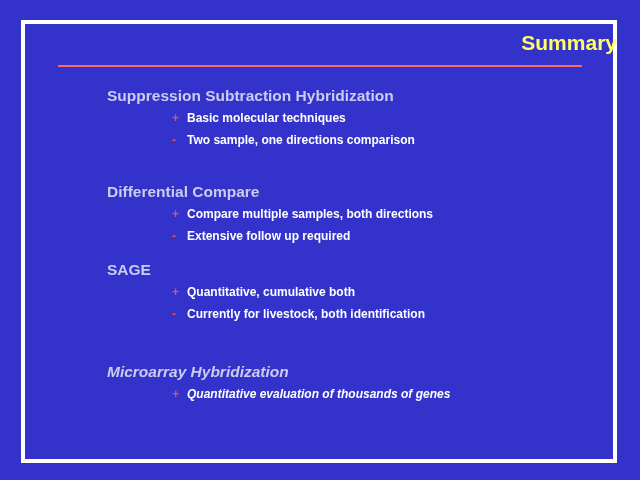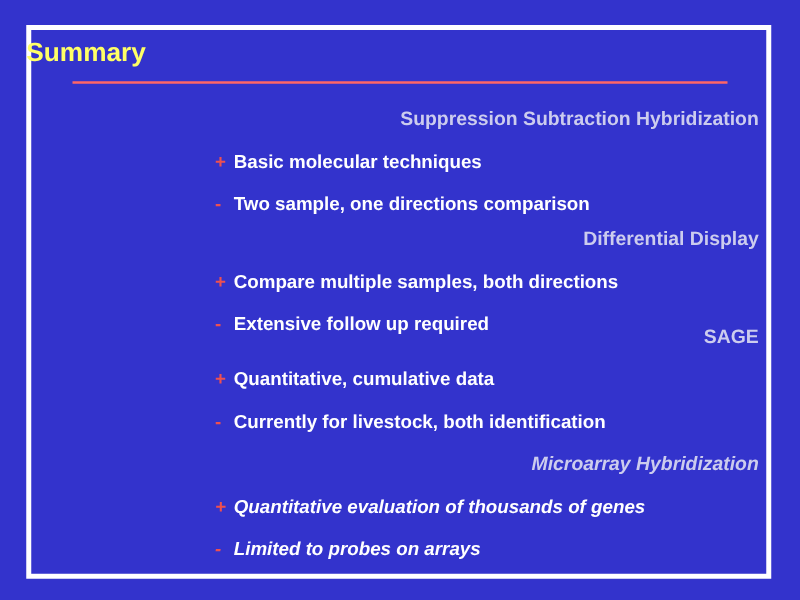--- a/index.html
+++ b/index.html
@@ -34,21 +34,21 @@
     width: 596px;
     height: 443px;
     box-sizing: border-box;
     border: 4px solid var(--frame);
   }
   .slide-title {
     position: absolute;
     left: 21px;
     top: 31px;
     width: 596px;
-    text-align: left;
+    text-align: right;
     color: var(--title);
     font-size: 21px;
     font-weight: bold;
     line-height: 24px;
   }
   .title-separator {
     position: absolute;
     left: 58px;
     top: 65px;
     width: 524px;
@@ -63,30 +63,28 @@
   .section.s1 { top: 85px; }
   .section.s2 { top: 181px; }
   .section.s3 { top: 259px; }
   .section.s4 { top: 361px; font-style: italic; }
   .section-heading {
     color: var(--heading);
     font-size: 15.5px;
     font-weight: bold;
     line-height: 22px;
     white-space: nowrap;
-    text-align: right;
   }
   .bullet {
     padding-left: 65px;
     color: var(--bullet-text);
-    font-size: 15px;
+    font-size: 12px;
     font-weight: bold;
     line-height: 22px;
     white-space: nowrap;
-    margin-top: 12px;
   }
   .sign {
     display: inline-block;
     width: 15px;
     color: var(--sign);
     font-weight: bold;
   }
 </style>
 </head>
 <body>
@@ -101,41 +99,38 @@
     <div class="section-heading">Suppression Subtraction Hybridization</div>
     <div class="bullet">
       <span class="sign">+</span><span>Basic molecular techniques</span>
     </div>
     <div class="bullet">
       <span class="sign">-</span><span>Two sample, one directions comparison</span>
     </div>
   </div>
 
   <div class="section s2">
-    <div class="section-heading">Differential Display</div>
+    <div class="section-heading">Differential Compare</div>
     <div class="bullet">
       <span class="sign">+</span><span>Compare multiple samples, both directions</span>
     </div>
     <div class="bullet">
       <span class="sign">-</span><span>Extensive follow up required</span>
     </div>
   </div>
 
   <div class="section s3">
     <div class="section-heading">SAGE</div>
     <div class="bullet">
-      <span class="sign">+</span><span>Quantitative, cumulative data</span>
+      <span class="sign">+</span><span>Quantitative, cumulative both</span>
     </div>
     <div class="bullet">
       <span class="sign">-</span><span>Currently for livestock, both identification</span>
     </div>
   </div>
 
   <div class="section s4">
     <div class="section-heading">Microarray Hybridization</div>
     <div class="bullet">
       <span class="sign">+</span><span>Quantitative evaluation of thousands of genes</span>
     </div>
-    <div class="bullet">
-      <span class="sign">-</span><span>Limited to probes on arrays</span>
-    </div>
   </div>
 </div>
 
 </body></html>

